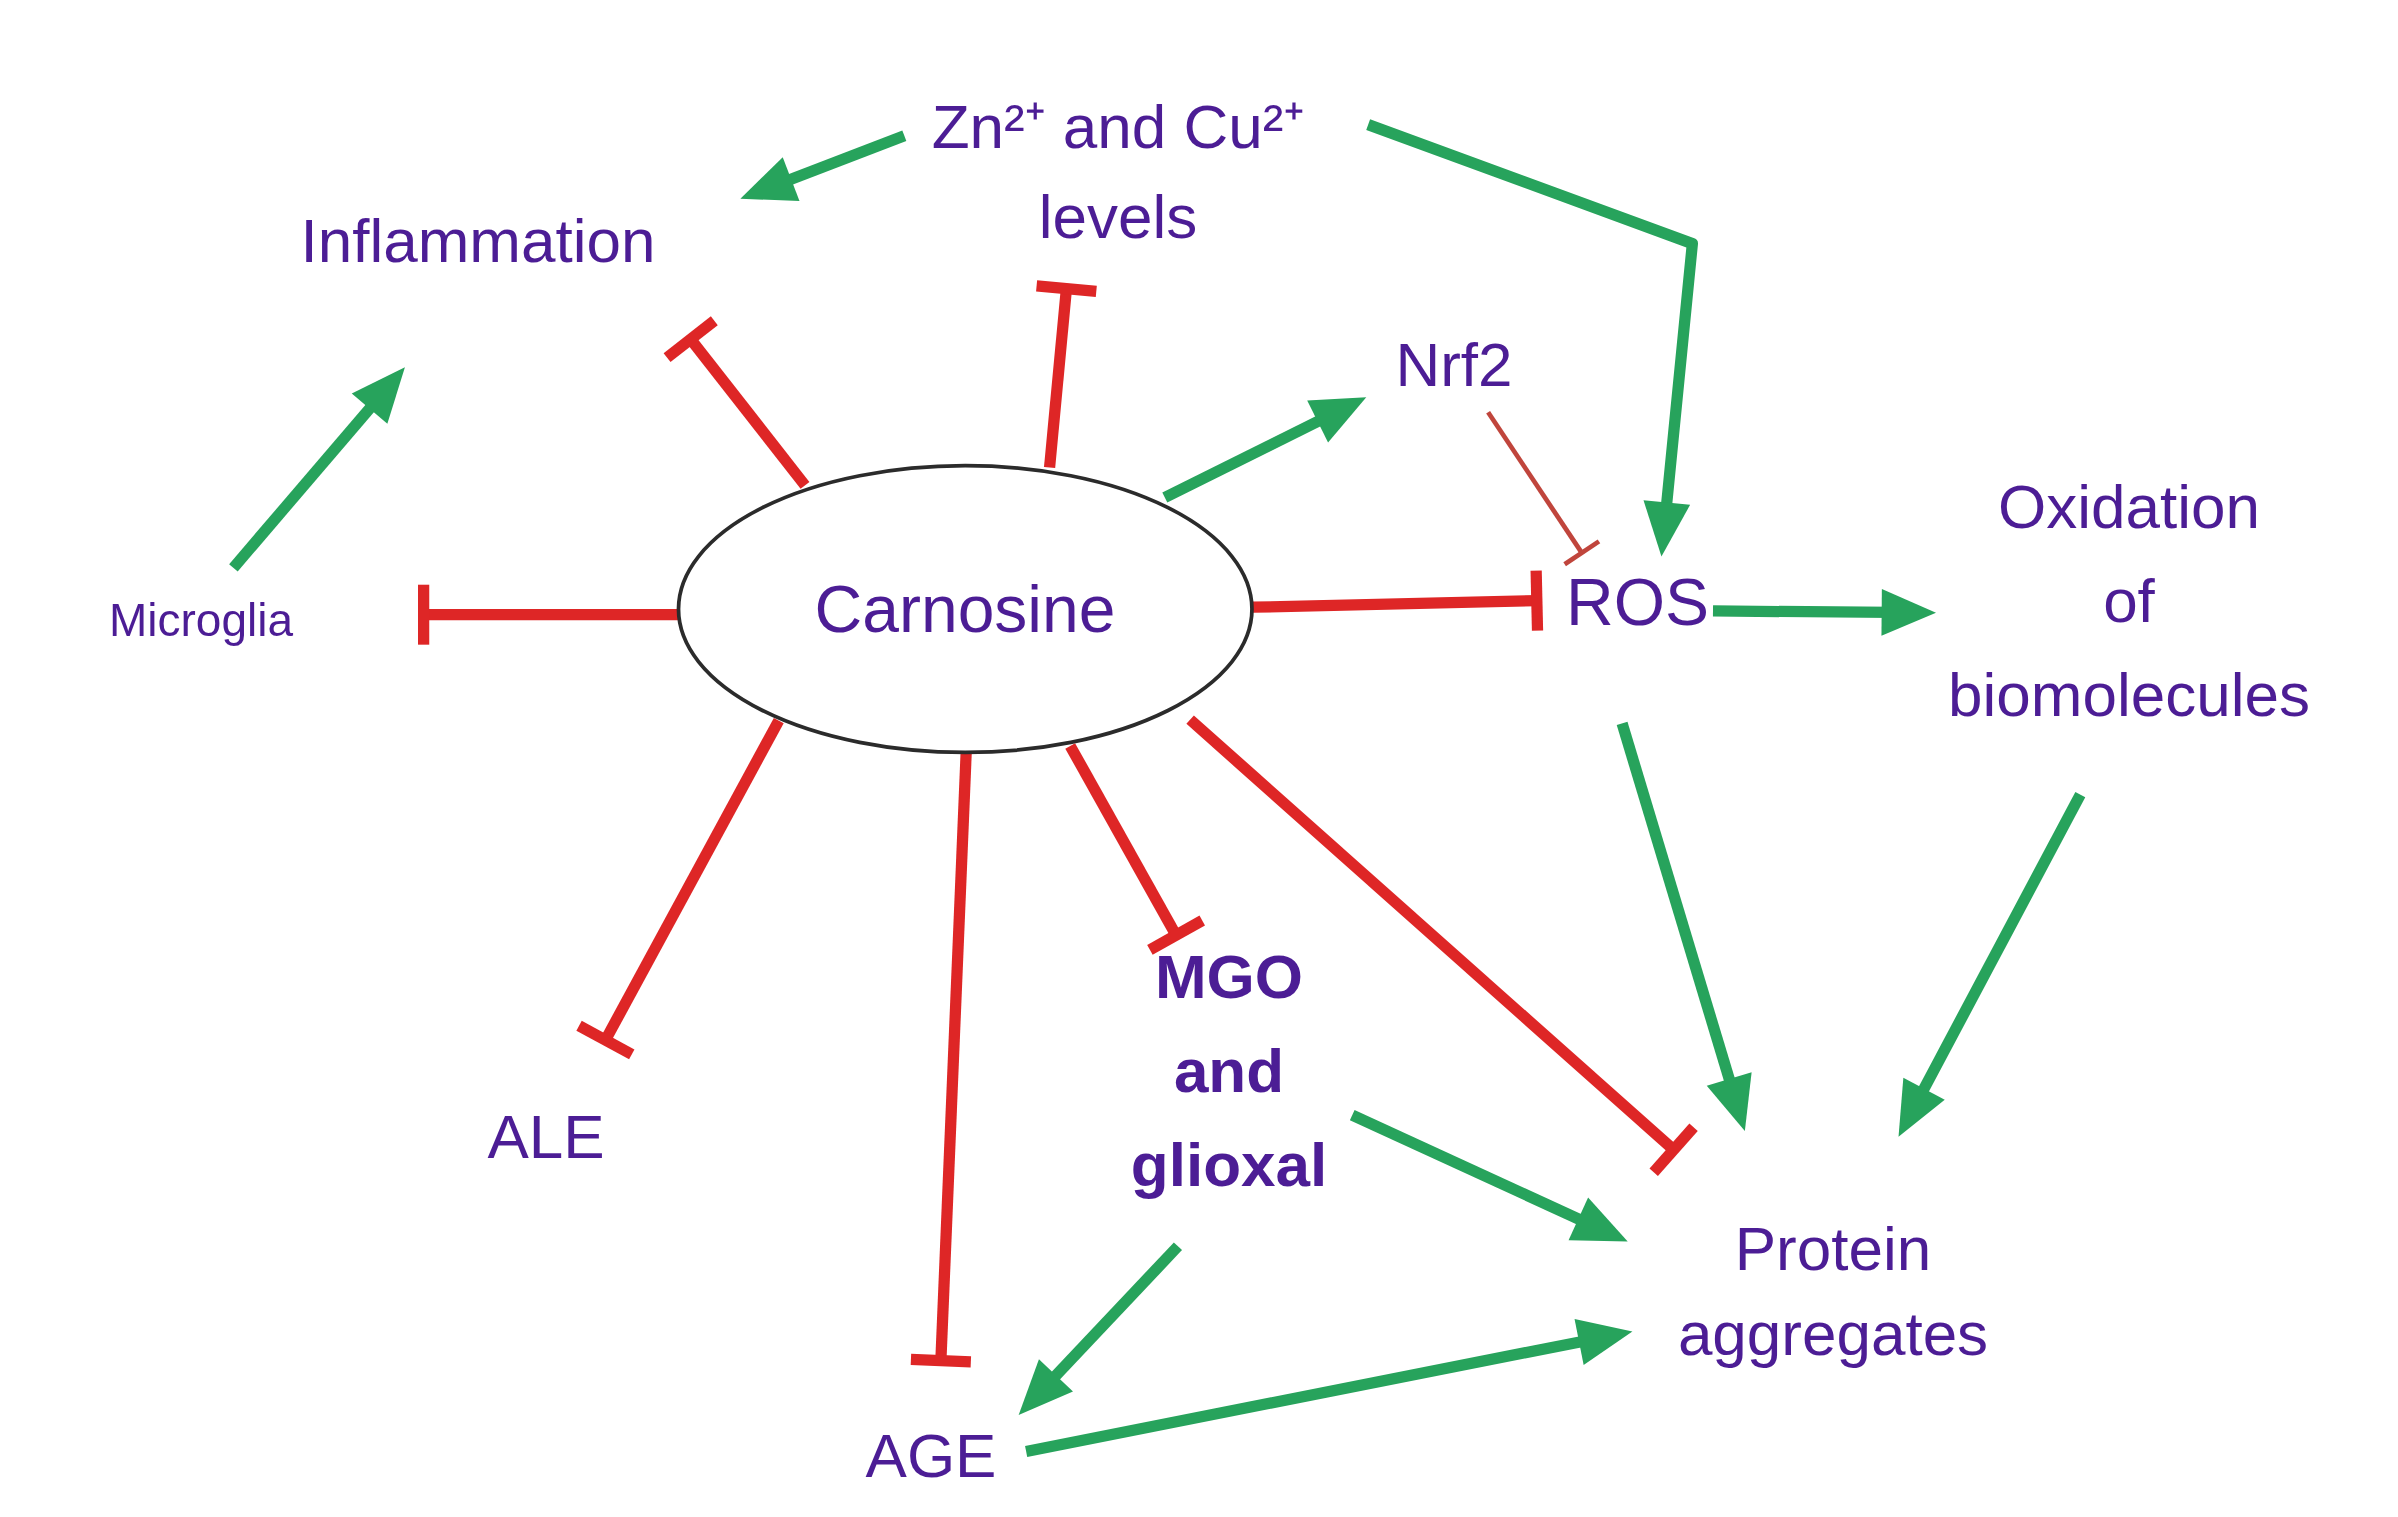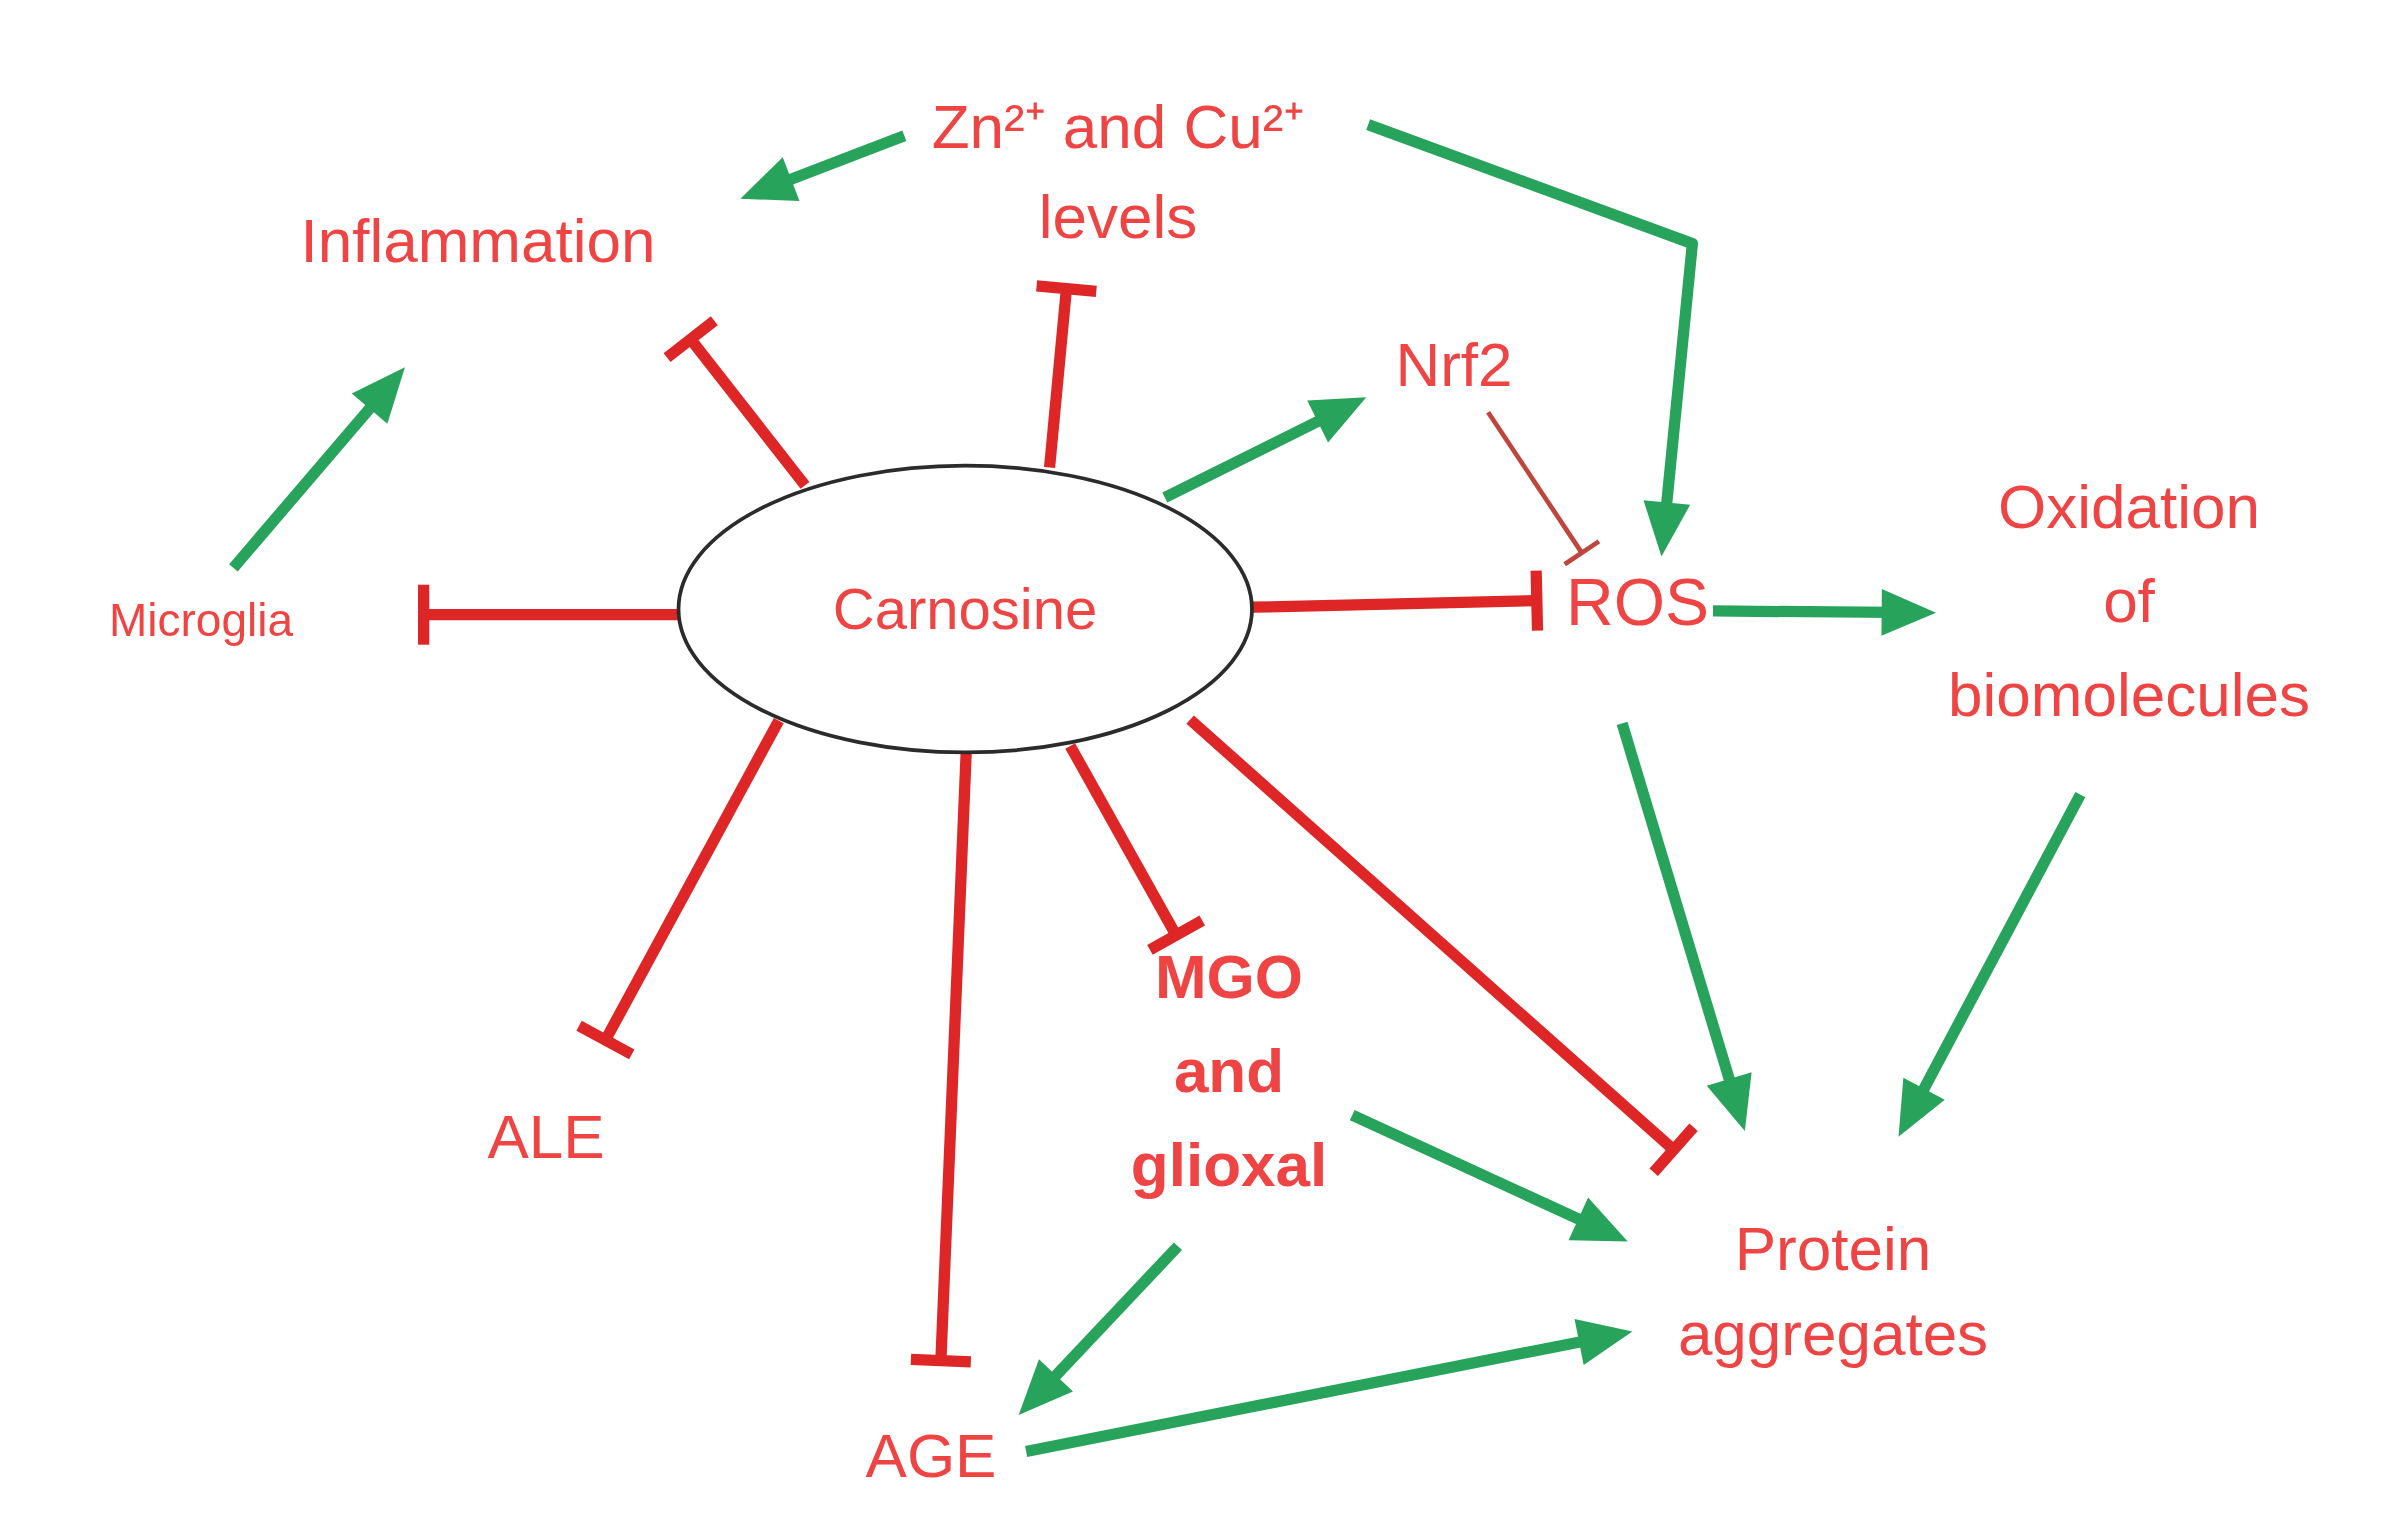--- a/index.html
+++ b/index.html
@@ -1,20 +1,20 @@
 <!DOCTYPE html>
 <html style="font-size:15px"><head>
 <meta charset="utf-8">
 <style>
   html,body{margin:0;padding:0;background:#ffffff;}
   #figure{position:relative;width:2399px;height:1518px;background:#ffffff;overflow:hidden;
           font-family:"Liberation Sans", sans-serif;}
   #edge-layer{position:absolute;left:0;top:0;width:100%;height:100%;}
   .node{position:absolute;transform:translate(-50%,-50%);text-align:center;
-        white-space:pre-line;color:#ef4444;font-weight:400;}
+        white-space:pre-line;color:#4c1d95;font-weight:400;}
 </style>
 </head>
 <body>
 
 <div id="figure">
   <svg id="edge-layer" viewBox="0 0 2560 1620" xmlns="http://www.w3.org/2000/svg">
       <g>
         <polyline points="859,518 737,362" fill="none" stroke="#de2626" stroke-width="12" stroke-linejoin="round" stroke-linecap="butt"></polyline>
         <line x1="762.2069779804863" y1="342.2868505537223" x2="711.7930220195137" y2="381.7131494462777" stroke="#de2626" stroke-width="12"></line>
       </g>
@@ -86,21 +86,21 @@
         <polyline points="1257,1330 1118.584682516331,1476.5573949827085" fill="none" stroke="#27a35c" stroke-width="12" stroke-linejoin="round" stroke-linecap="butt"></polyline>
         <polygon points="1087,1510 1108.6488360981502,1450.6676488280177 1144.999493725641,1484.9988254762034" fill="#27a35c"></polygon>
       </g>
       <g>
         <polyline points="1095,1549 1696.8746089746899,1429.927434391406" fill="none" stroke="#27a35c" stroke-width="12" stroke-linejoin="round" stroke-linecap="butt"></polyline>
         <polygon points="1742,1421 1689.9546343547208,1456.7809993550936 1680.250901320584,1407.7316612841041" fill="#27a35c"></polygon>
       </g>
       <ellipse cx="1030" cy="650" rx="306" ry="153" fill="#ffffff" stroke="#2b2b2b" stroke-width="4"></ellipse>
     </svg>
   <div id="node-layer">
-      <div class="node" style="left: 965px; top: 609px; font-size: 58px; line-height: 94px;">Carnosine</div>
+      <div class="node" style="left: 965px; top: 609px; font-size: 66px; line-height: 94px;">Carnosine</div>
       <div class="node" style="left: 478px; top: 241px; font-size: 62px; line-height: 90px; text-align: center;">Inflammation</div>
       <div class="node" style="left: 1118px; top: 172px; font-size: 62px; line-height: 90px;">Zn²⁺ and Cu²⁺
 levels</div>
       <div class="node" style="left: 201px; top: 620px; font-size: 46px; line-height: 90px;">Microglia</div>
       <div class="node" style="left: 1454px; top: 365px; font-size: 62px; line-height: 90px;">Nrf2</div>
       <div class="node" style="left: 1616px; top: 602px; font-size: 66px; line-height: 90px; padding-left: 43px;">ROS</div>
       <div class="node" style="left: 2129px; top: 601px; font-size: 62px; line-height: 94px;">Oxidation
 of
 biomolecules</div>
       <div class="node" style="left: 546px; top: 1137px; font-size: 62px; line-height: 90px;">ALE</div>

